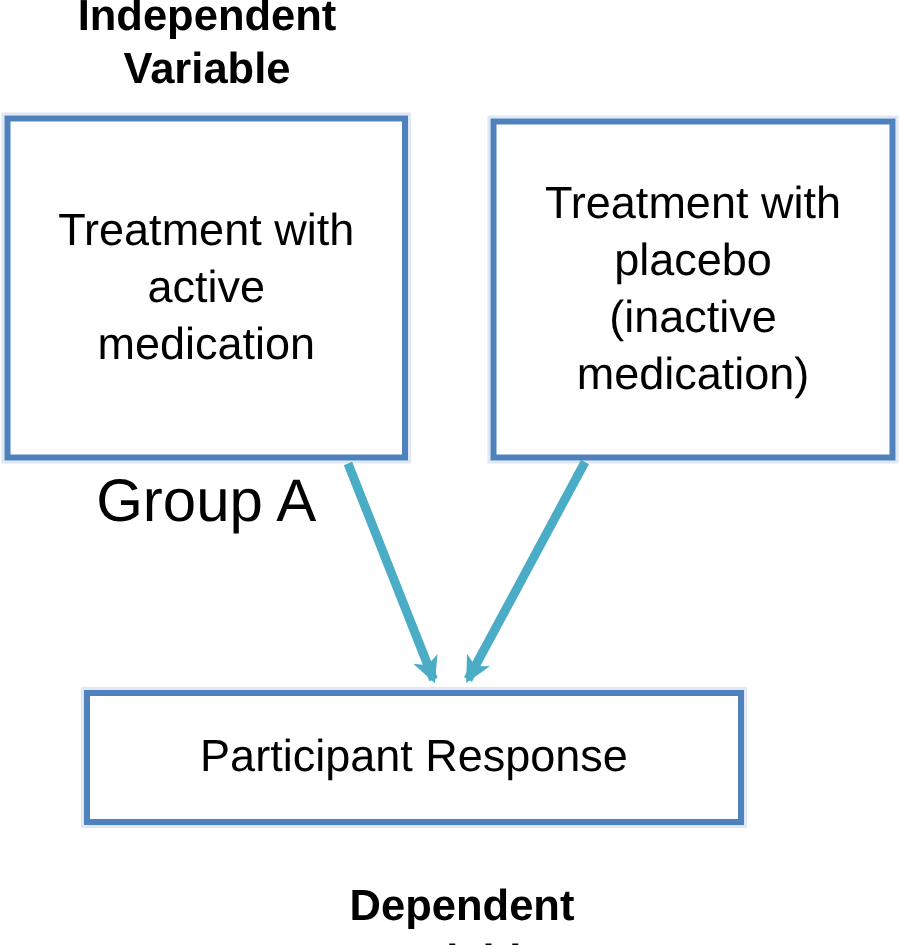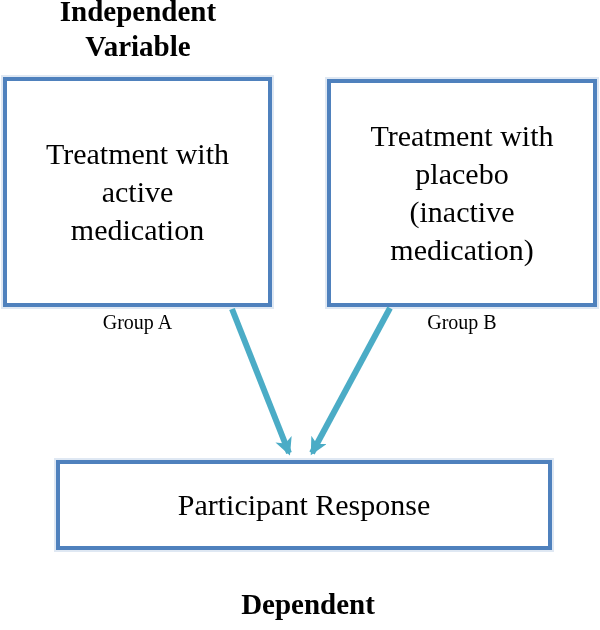--- a/index.html
+++ b/index.html
@@ -9,21 +9,21 @@
     --text: #000000;
   }
   * { margin: 0; padding: 0; box-sizing: border-box; }
   html, body { background: var(--background); }
   .canvas {
     position: relative;
     width: 600px;
     height: 630px;
     background: var(--background);
     overflow: hidden;
-    font-family: Liberation Serif, serif;
+    font-family: Liberation Sans, sans-serif;
     color: var(--text);
   }
   .title {
     position: absolute;
     font-weight: bold;
     font-size: 29px;
     line-height: 35px;
     text-align: center;
     white-space: pre-line;
     color: var(--text);
@@ -34,32 +34,32 @@
     position: absolute;
     border: 4px solid var(--box-border);
     background: var(--background);
     box-shadow: 0 0 0 2px rgba(79,129,189,0.18);
     display: flex;
     align-items: center;
     justify-content: center;
   }
   .box-left   { left: 3px;   top: 77px;  width: 269px; height: 230px; }
   .box-right  { left: 327px; top: 79px;  width: 270px; height: 228px; }
-  .box-bottom { left: 56px;  top: 460px; width: 496px; height: 90px;  }
+  .box-bottom { left: 56px;  top: 460px; width: 440px; height: 90px;  }
   .box-text {
     font-size: 30px;
     line-height: 38px;
     text-align: center;
     white-space: pre-line;
     color: var(--text);
   }
   .group-label {
     position: absolute;
-    top: 304px;
-    font-size: 20px;
+    top: 316px;
+    font-size: 40px;
     line-height: 36px;
     text-align: center;
     color: var(--text);
   }
   .group-a { left: 3px;   width: 269px; }
   .group-b { left: 327px; width: 270px; }
   .arrows {
     position: absolute;
     left: 0; top: 0;
     width: 600px; height: 630px;
@@ -84,21 +84,20 @@
 
   <div class="box box-right">
     <div class="box-text">Treatment with
 placebo
 (inactive
 medication)</div>
   </div>
 
   <div class="group-label group-a">Group A</div>
 
-  <div class="group-label group-b">Group B</div>
 
   <svg class="arrows" viewBox="0 0 600 630" xmlns="http://www.w3.org/2000/svg">
     <defs>
       <marker id="arrowhead" viewBox="0 0 10 10" refX="8.5" refY="5" markerWidth="3.3" markerHeight="2.9" orient="auto" markerUnits="strokeWidth">
         <path class="arrow-fill" d="M 0 0 L 10 5 L 0 10 L 2.6 5 Z"></path>
       </marker>
     </defs>
     <line class="arrow-line" x1="232" y1="309" x2="289" y2="453" marker-end="url(#arrowhead)"></line>
     <line class="arrow-line" x1="390" y1="308" x2="312" y2="453" marker-end="url(#arrowhead)"></line>
   </svg>

